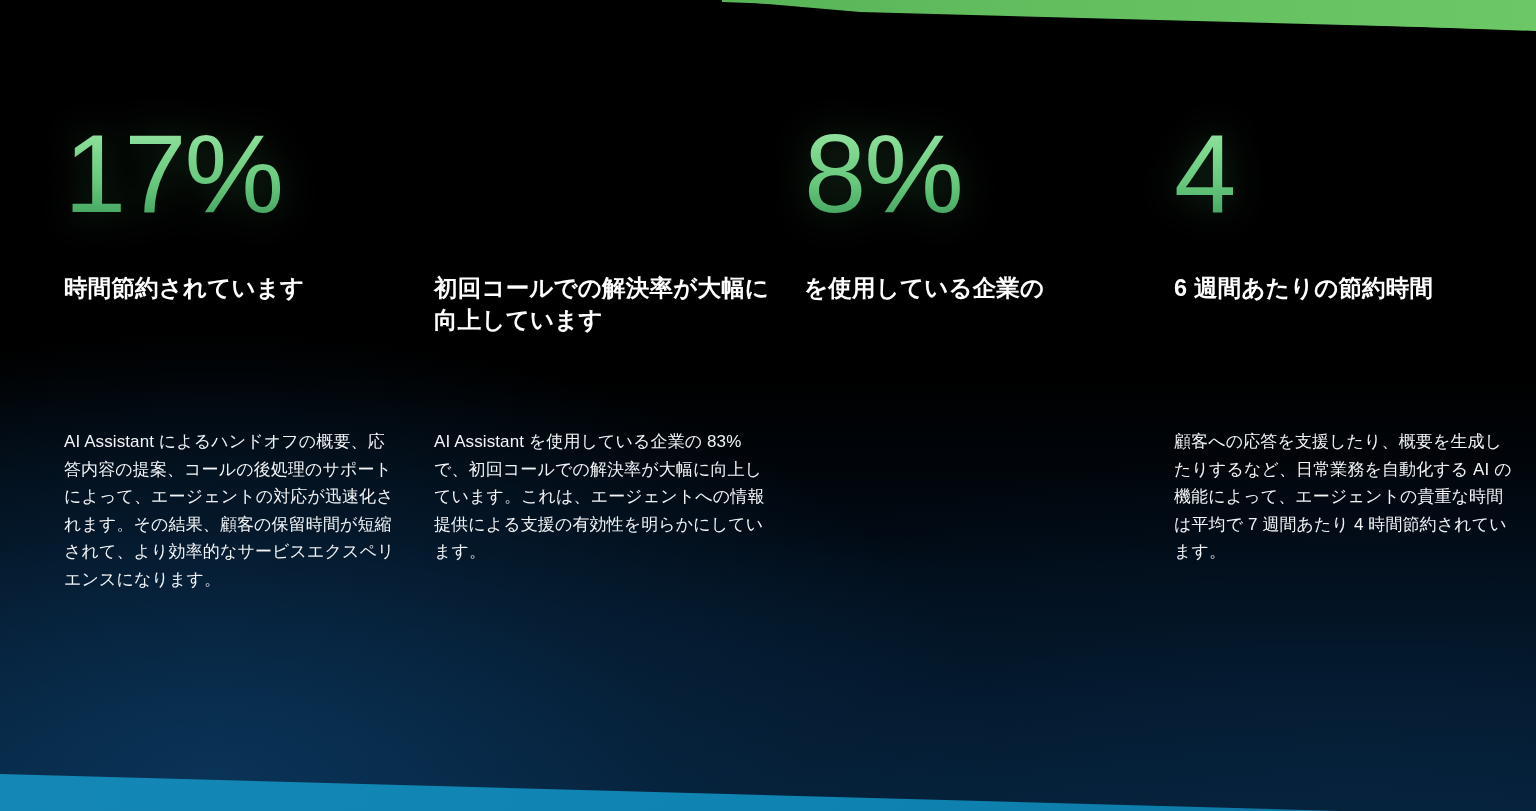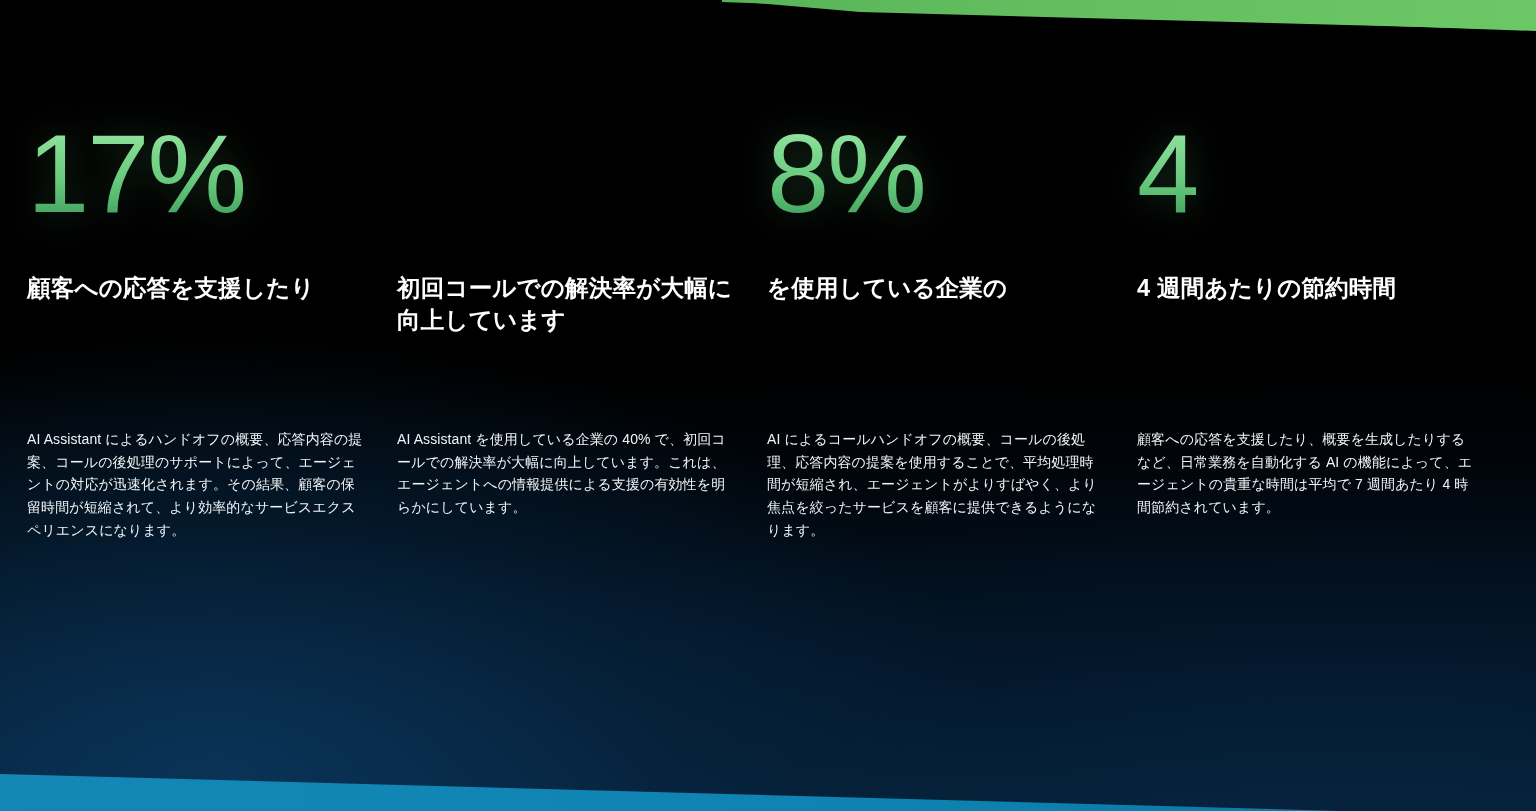--- a/index.html
+++ b/index.html
@@ -42,21 +42,21 @@
 
   
   .stats-grid {
     position: absolute;
     top: 0;
     left: 0;
     width: 1284px;
     height: 811px;
     display: grid;
     grid-template-columns: 370px 370px 370px 376px;
-    padding-left: 27px;
+    padding-left: 64px;
     box-sizing: border-box;
   }
 
   .stat-col {
     position: relative;
     padding-right: 32px;
     box-sizing: border-box;
   }
 
   .stat-figure {
@@ -86,21 +86,21 @@
     line-height: 1.38;
     color: #ffffff;
     letter-spacing: 0.2px;
   }
 
   .stat-body {
     position: absolute;
     top: 428px;
     left: 0;
     right: 34px;
-    font-size: 14px;
+    font-size: 17px;
     font-weight: 400;
     line-height: 1.62;
     color: #f2f4f6;
     letter-spacing: 0.1px;
   }
 </style>
 </head>
 <body>
 
 <div class="slide">
@@ -125,35 +125,34 @@
         <stop offset="100%" stop-color="#0d7ba8"></stop>
       </linearGradient>
     </defs>
     <polygon points="0,33 1340,70 0,70" fill="url(#blueBandGrad)"></polygon>
   </svg>
 
   <div class="stats-grid">
 
     <div class="stat-col">
       <div class="stat-figure">17%</div>
-      <div class="stat-heading">顧客への応答を支援したり</div>
+      <div class="stat-heading">時間節約されています</div>
       <div class="stat-body">AI Assistant によるハンドオフの概要、応答内容の提案、コールの後処理のサポートによって、エージェントの対応が迅速化されます。その結果、顧客の保留時間が短縮されて、より効率的なサービスエクスペリエンスになります。</div>
     </div>
 
     <div class="stat-col">
       <div class="stat-heading">初回コールでの解決率が大幅に向上しています</div>
-      <div class="stat-body">AI Assistant を使用している企業の 40% で、初回コールでの解決率が大幅に向上しています。これは、エージェントへの情報提供による支援の有効性を明らかにしています。</div>
+      <div class="stat-body">AI Assistant を使用している企業の 83% で、初回コールでの解決率が大幅に向上しています。これは、エージェントへの情報提供による支援の有効性を明らかにしています。</div>
     </div>
 
     <div class="stat-col">
       <div class="stat-figure">8%</div>
       <div class="stat-heading">を使用している企業の</div>
-      <div class="stat-body">AI によるコールハンドオフの概要、コールの後処理、応答内容の提案を使用することで、平均処理時間が短縮され、エージェントがよりすばやく、より焦点を絞ったサービスを顧客に提供できるようになります。</div>
     </div>
 
     <div class="stat-col">
       <div class="stat-figure">4</div>
-      <div class="stat-heading">4 週間あたりの節約時間</div>
+      <div class="stat-heading">6 週間あたりの節約時間</div>
       <div class="stat-body">顧客への応答を支援したり、概要を生成したりするなど、日常業務を自動化する AI の機能によって、エージェントの貴重な時間は平均で 7 週間あたり 4 時間節約されています。</div>
     </div>
 
   </div>
 </div>
 
 </body></html>

